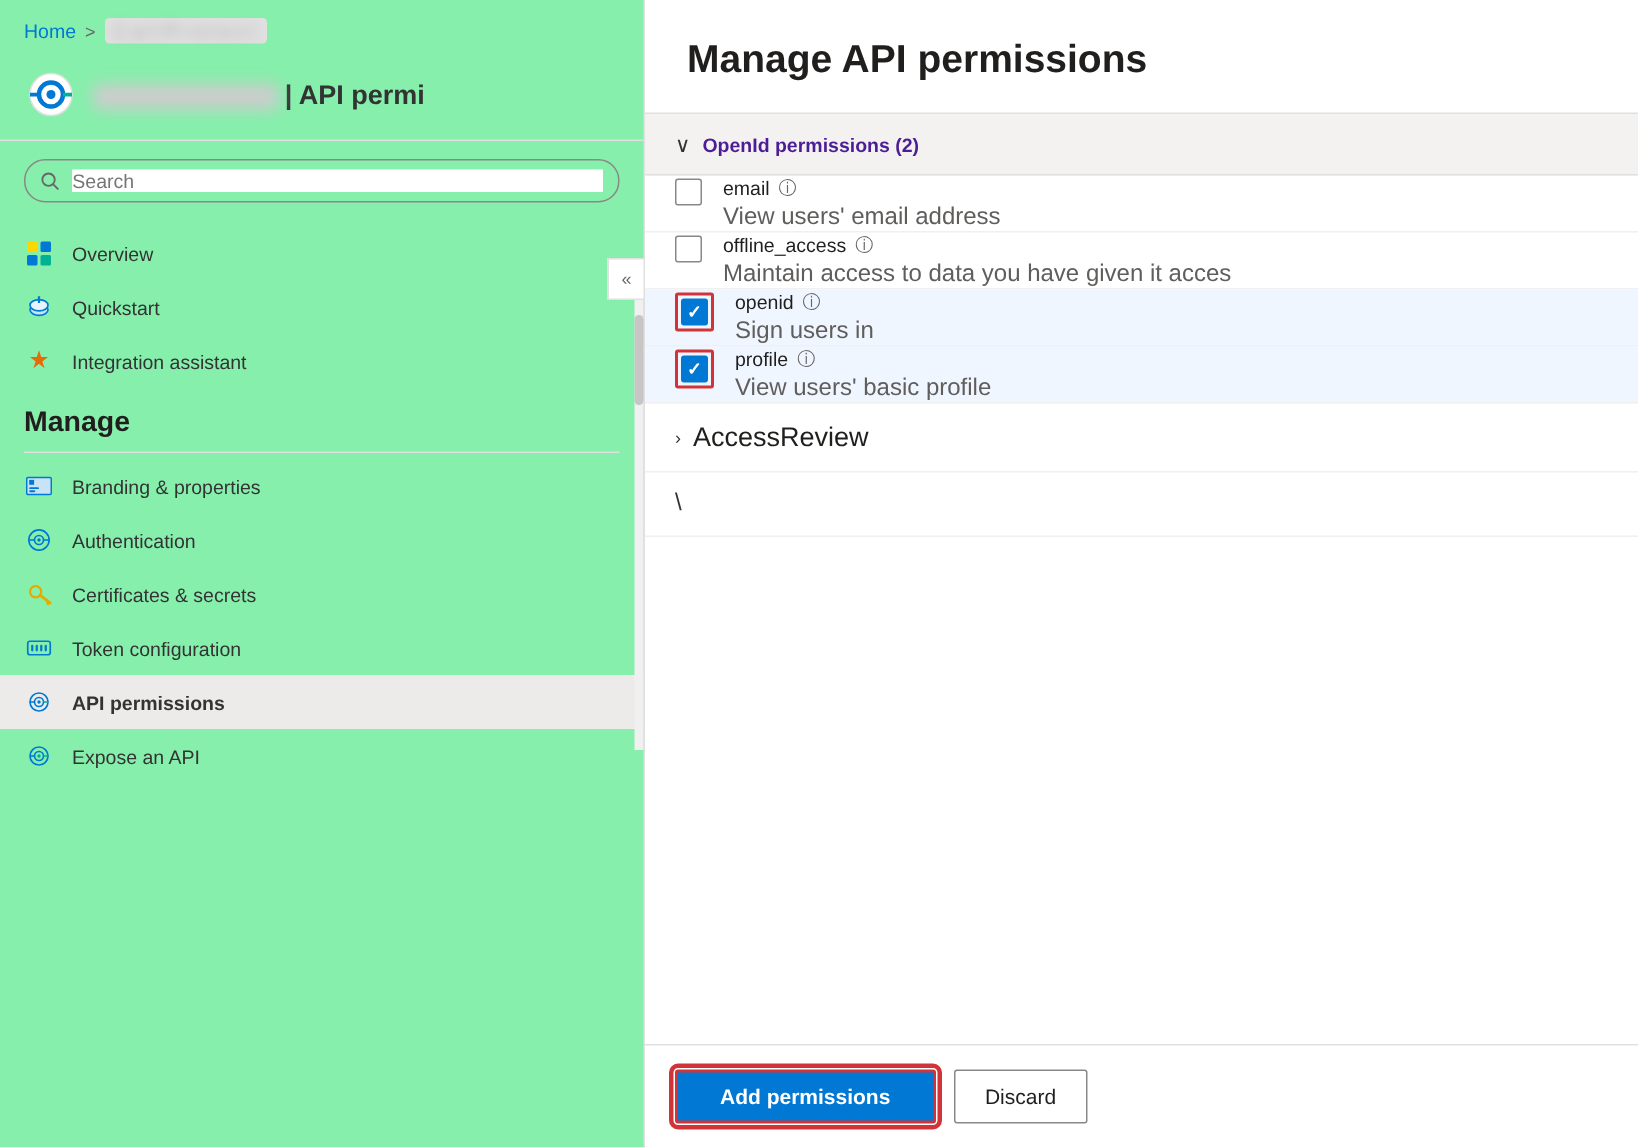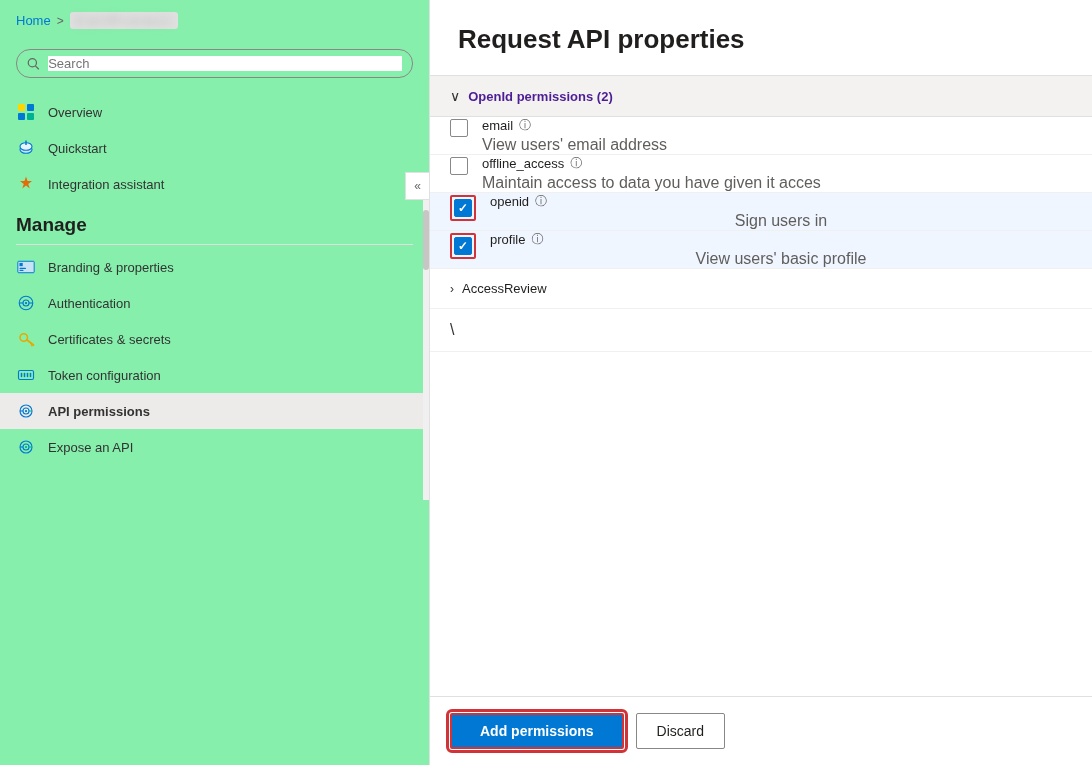--- a/index.html
+++ b/index.html
@@ -37,37 +37,37 @@
 
     .panel-title { font-size: 26px; font-weight: 600; color: #201f1e; padding: 24px 28px 20px 28px; border-bottom: 1px solid #e0e0e0; }
 
     .permissions-content { flex: 1; overflow-y: auto; padding: 0; }
 
     .section-header { display: flex; align-items: center; gap: 8px; padding: 12px 20px; background: #f3f2f1; border-bottom: 1px solid #e0e0e0; cursor: pointer; }
     .section-header .chevron { font-size: 14px; color: #333; }
     .section-header-title { font-weight: 600; font-size: 13px; color: #4c1d95; }
 
     .permission-row { display: flex; align-items: flex-start; gap: 14px; padding: 0 20px; border-bottom: 1px solid #f0f0f0; }
-    .permission-row.checked { background: #fafafa; text-align: center; }
+    .permission-row.checked { background: #fafafa; }
     .permission-row.highlighted { background: #f8f8f8; }
 
     .checkbox-wrap { position: relative; margin-top: 2px; }
     .checkbox-wrap .cb { width: 18px; height: 18px; border: 1px solid #8a8886; border-radius: 2px; display: flex; align-items: center; justify-content: center; cursor: pointer; background: #fff; }
     .checkbox-wrap .cb.checked-blue { background: #0078d4; border-color: #0078d4; }
     .checkbox-wrap .cb.checked-blue::after { content: '✓'; color: #fff; font-size: 12px; font-weight: 700; }
     .checkbox-wrap .red-border { border: 2px solid #d13438; border-radius: 2px; padding: 2px; }
 
     .perm-info { flex: 1; }
     .perm-name { font-size: 13px; color: #201f1e; font-weight: 500; display: flex; align-items: center; gap: 6px; }
     .perm-name .info-icon { color: #666; font-size: 12px; cursor: pointer; }
     .perm-desc { font-size: 16px; color: #605e5c; margin-top: 2px; }
 
     .expand-item { display: flex; align-items: center; gap: 8px; padding: 12px 20px; border-bottom: 1px solid #f0f0f0; cursor: pointer; }
     .expand-item .chevron-right { font-size: 12px; color: #333; }
-    .expand-item-label { font-size: 13px; color: #201f1e; }
+    .expand-item-label { font-size: 18px; color: #201f1e; }
 
     .footer-buttons { display: flex; gap: 12px; padding: 16px 20px; border-top: 1px solid #e0e0e0; }
     .btn-add { background: #0078d4; color: #fff; border: 2px solid #d13438; padding: 8px 28px; font-size: 14px; font-weight: 600; cursor: pointer; border-radius: 2px; outline: 3px solid #d13438; outline-offset: 1px; }
     .btn-discard { background: #fff; color: #201f1e; border: 1px solid #8a8886; padding: 8px 20px; font-size: 14px; cursor: pointer; border-radius: 2px; }
     .icon-quickstart { color: #0078d4; }
 
     
     .grid-icon { display: grid; grid-template-columns: 1fr 1fr; gap: 2px; width: 16px; height: 16px; }
     .grid-cell { background: #0078d4; border-radius: 1px; }
     .grid-cell:nth-child(1) { background: #ffd700; }
@@ -81,20 +81,33 @@
 <div class="left-panel">
 
   <div class="breadcrumb">
     <span class="breadcrumb-home">Home</span>
     <span class="breadcrumb-sep">&gt;</span>
     <span class="breadcrumb-current">
       <span style="filter:blur(4px);letter-spacing:3px;color:#aaa;">CallProtect</span>
     </span>
   </div>
 
+  <div class="app-header">
+    <svg class="app-icon" viewBox="0 0 36 36">
+      <circle cx="18" cy="18" r="14" fill="#fff" stroke="#e0e0e0" stroke-width="1"></circle>
+      <circle cx="18" cy="18" r="8" fill="none" stroke="#0078d4" stroke-width="3"></circle>
+      <circle cx="18" cy="18" r="3" fill="#0078d4"></circle>
+      <line x1="4" y1="18" x2="10" y2="18" stroke="#0078d4" stroke-width="2.5"></line>
+      <line x1="26" y1="18" x2="32" y2="18" stroke="#00b294" stroke-width="2.5"></line>
+    </svg>
+    <div>
+      <span style="filter:blur(5px);color:transparent;background:#ccc;border-radius:3px;padding:0 6px;font-size:15px;font-weight:600;letter-spacing:3px;">CallProtect</span>
+      <span style="font-size:18px;font-weight:600;color:#333;"> | API permi</span>
+    </div>
+  </div>
 
   <div class="search-bar">
     <svg width="14" height="14" viewBox="0 0 16 16" fill="#666">
       <circle cx="6.5" cy="6.5" r="5" fill="none" stroke="#666" stroke-width="1.5"></circle>
       <line x1="10.5" y1="10.5" x2="14" y2="14" stroke="#666" stroke-width="1.5" stroke-linecap="round"></line>
     </svg>
     <input type="text" value="" placeholder="Search" style="">
   </div>
 
   <div class="collapse-btn">«</div>
@@ -211,21 +224,21 @@
       <span>Expose an API</span>
     </div>
   </div>
 
   <div class="scrollbar-track">
     <div class="scrollbar-thumb"></div>
   </div>
 </div>
 
 <div class="right-panel">
-  <div class="panel-title">Request API properties</div>
+  <div class="panel-title">Manage API permissions</div>
 
   <div class="permissions-content">
 
     <div class="section-header">
       <span class="chevron">∨</span>
       <span class="section-header-title">OpenId permissions (2)</span>
     </div>
 
     <div class="permission-row">
       <div class="checkbox-wrap">

